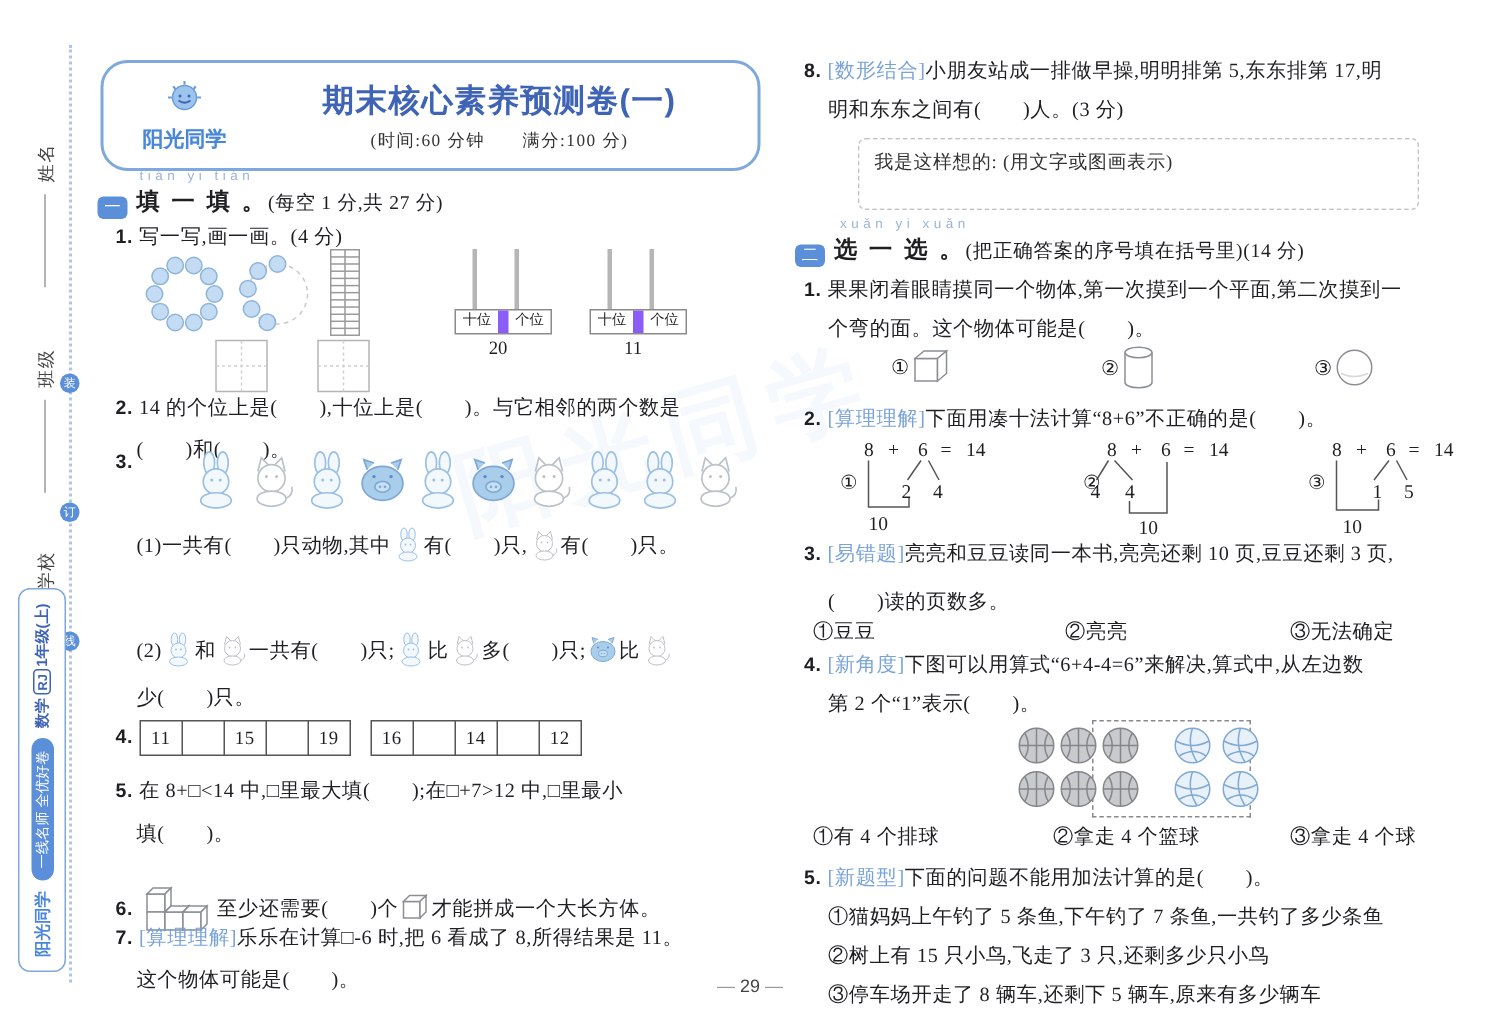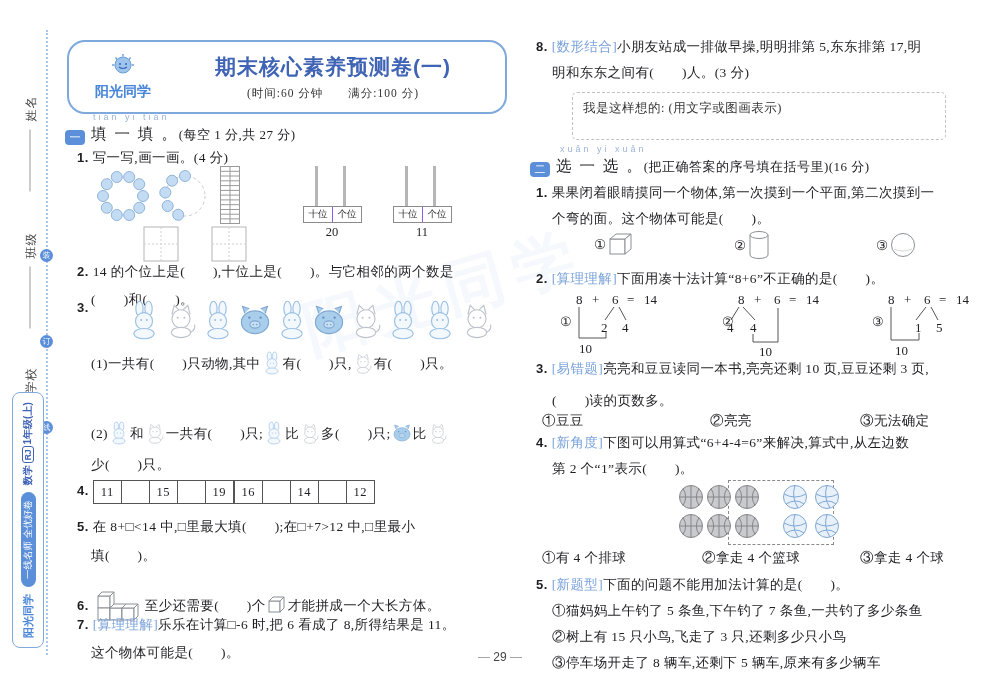--- a/index.html
+++ b/index.html
@@ -31,32 +31,32 @@
   .hlogo-text{color:#4a86d8;font-weight:bold;font-size:14px;font-family:"Liberation Sans",sans-serif;
               text-shadow:0 0 1px #cfe2f6;}
   .htitles{flex:1;text-align:center;padding-right:16px;}
   .htitle{color:#3f63b5;font-weight:bold;font-size:21px;letter-spacing:1px;font-family:"Liberation Sans",sans-serif;}
   .hsub{font-size:11.5px;color:#333;margin-top:5px;letter-spacing:1px;}
   
   .pinyin{position:absolute;font-size:9px;color:#9bb4d6;letter-spacing:3px;font-family:"Liberation Sans",sans-serif;}
   .secrow{position:absolute;white-space:nowrap;}
   .sicon{display:inline-block;width:20px;height:15px;background:#5b8fd9;border-radius:4px;color:#fff;
          font-size:11px;line-height:15px;text-align:center;font-family:"Liberation Sans",sans-serif;vertical-align:-2px;}
-  .stitle{font-weight:normal;font-size:15.5px;letter-spacing:2px;margin-left:6px;}
+  .stitle{font-weight:bold;font-size:15.5px;letter-spacing:2px;margin-left:6px;}
   .sscore{font-size:13px;letter-spacing:0.5px;}
   
   .q{position:absolute;font-size:13.5px;white-space:nowrap;letter-spacing:0.4px;}
   .num{font-weight:bold;font-family:"Liberation Sans",sans-serif;font-size:13px;margin-right:4px;}
   .tag{color:#7aa3da;}
   
   .fig{position:absolute;left:0;top:164px;width:440px;height:112px;}
   .rod{position:absolute;top:0;width:3px;height:40px;background:#b6b6b8;}
   .pvtable{position:absolute;top:40px;left:0;display:flex;border:1px solid #8b8b8b;background:#fff;}
   .pvc{width:28px;height:15px;line-height:15px;text-align:center;font-size:9.5px;}
-  .pvc + .pvc{border-left:1px solid #8b5cf6;}
+  .pvc + .pvc{border-left:7px solid #8b5cf6;}
   .abnum{position:absolute;top:59px;left:0;width:58px;text-align:center;font-size:12.5px;}
   
   .seq-table{display:inline-flex;vertical-align:middle;}
   .cell{display:inline-block;width:27px;height:22px;border:1px solid #555;border-left:none;
         text-align:center;line-height:22px;font-size:12.5px;background:#fff;}
   .cell:first-child{border-left:1px solid #555;}
   
   .ani{display:inline-block;}
   .row-ani{width:34px;height:40px;margin-right:3px;}
   .inline-ani{width:20px;height:24px;vertical-align:-7px;margin:0 1px;}
@@ -352,21 +352,21 @@
             <circle cx="18" cy="15" r="0.9" fill="#bcc2ca"></circle>
           </svg></span></div>
     <div class="q" style="left:26px;top:456px">少(　　)只。</div>
 
     <div class="q" style="left:12px;top:480px"><span class="num">4.</span><span class="seq-table">
           <span class="cell">11</span>
           <span class="cell"></span>
           <span class="cell">15</span>
           <span class="cell"></span>
           <span class="cell">19</span>
-        </span><span class="seq-table" style="">
+        </span><span class="seq-table" style="margin-left:13px">
           <span class="cell">16</span>
           <span class="cell"></span>
           <span class="cell">14</span>
           <span class="cell"></span>
           <span class="cell">12</span>
         </span></div>
 
     <div class="q" style="left:12px;top:518px"><span class="num">5.</span><span>在 8+□&lt;14 中,□里最大填(　　);在□+7&gt;12 中,□里最小</span></div>
     <div class="q" style="left:26px;top:547px">填(　　)。</div>
 
@@ -397,21 +397,21 @@
   </div>
 
   <div class="col col-right">
 
     <div class="q" style="left:6px;top:38px"><span class="num">8.</span><span class="tag">[数形结合]</span><span>小朋友站成一排做早操,明明排第 5,东东排第 17,明</span></div>
     <div class="q" style="left:22px;top:64px">明和东东之间有(　　)人。(3 分)</div>
     <div class="think" style="left:42px;top:92px;width:352px;height:32px">我是这样想的: (用文字或图画表示)</div>
 
     <div class="pinyin" style="left:30px;top:144px">xuǎn yi xuǎn</div>
     <div class="secrow" style="left:0;top:156px">
-      <span class="sicon">二</span><span class="stitle">选 一 选 。</span><span class="sscore">(把正确答案的序号填在括号里)(16 分)</span>
+      <span class="sicon">二</span><span class="stitle">选 一 选 。</span><span class="sscore">(把正确答案的序号填在括号里)(14 分)</span>
     </div>
 
     <div class="q" style="left:6px;top:184px"><span class="num">1.</span><span>果果闭着眼睛摸同一个物体,第一次摸到一个平面,第二次摸到一</span></div>
     <div class="q" style="left:22px;top:210px">个弯的面。这个物体可能是(　　)。</div>
     <div class="shape-item" style="left:64px;top:232px">
         <span>①</span>
         <svg width="26" height="24" viewBox="0 0 26 24">
           <g fill="#fff" stroke="#8a8f96">
             <rect x="2" y="7" width="15" height="15"></rect>
             <polygon points="2,7 8,2 23,2 17,7"></polygon>

